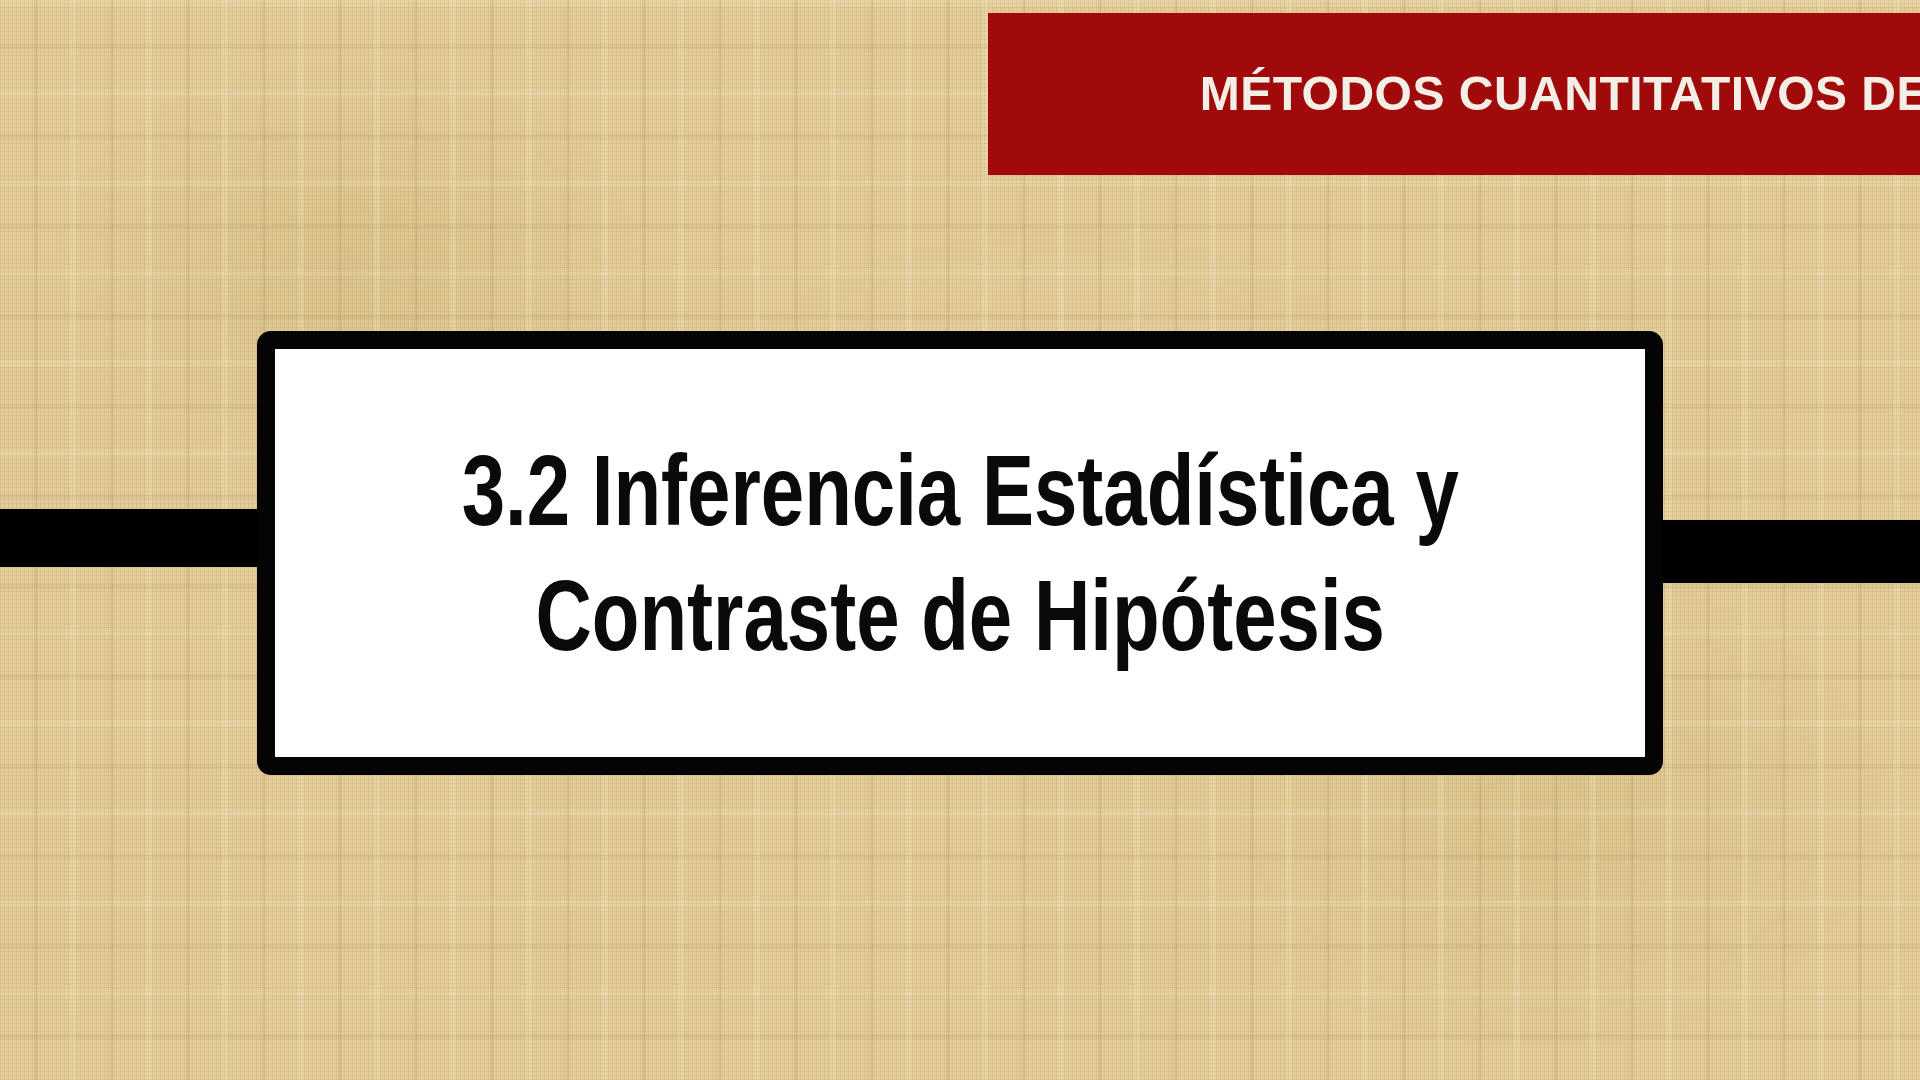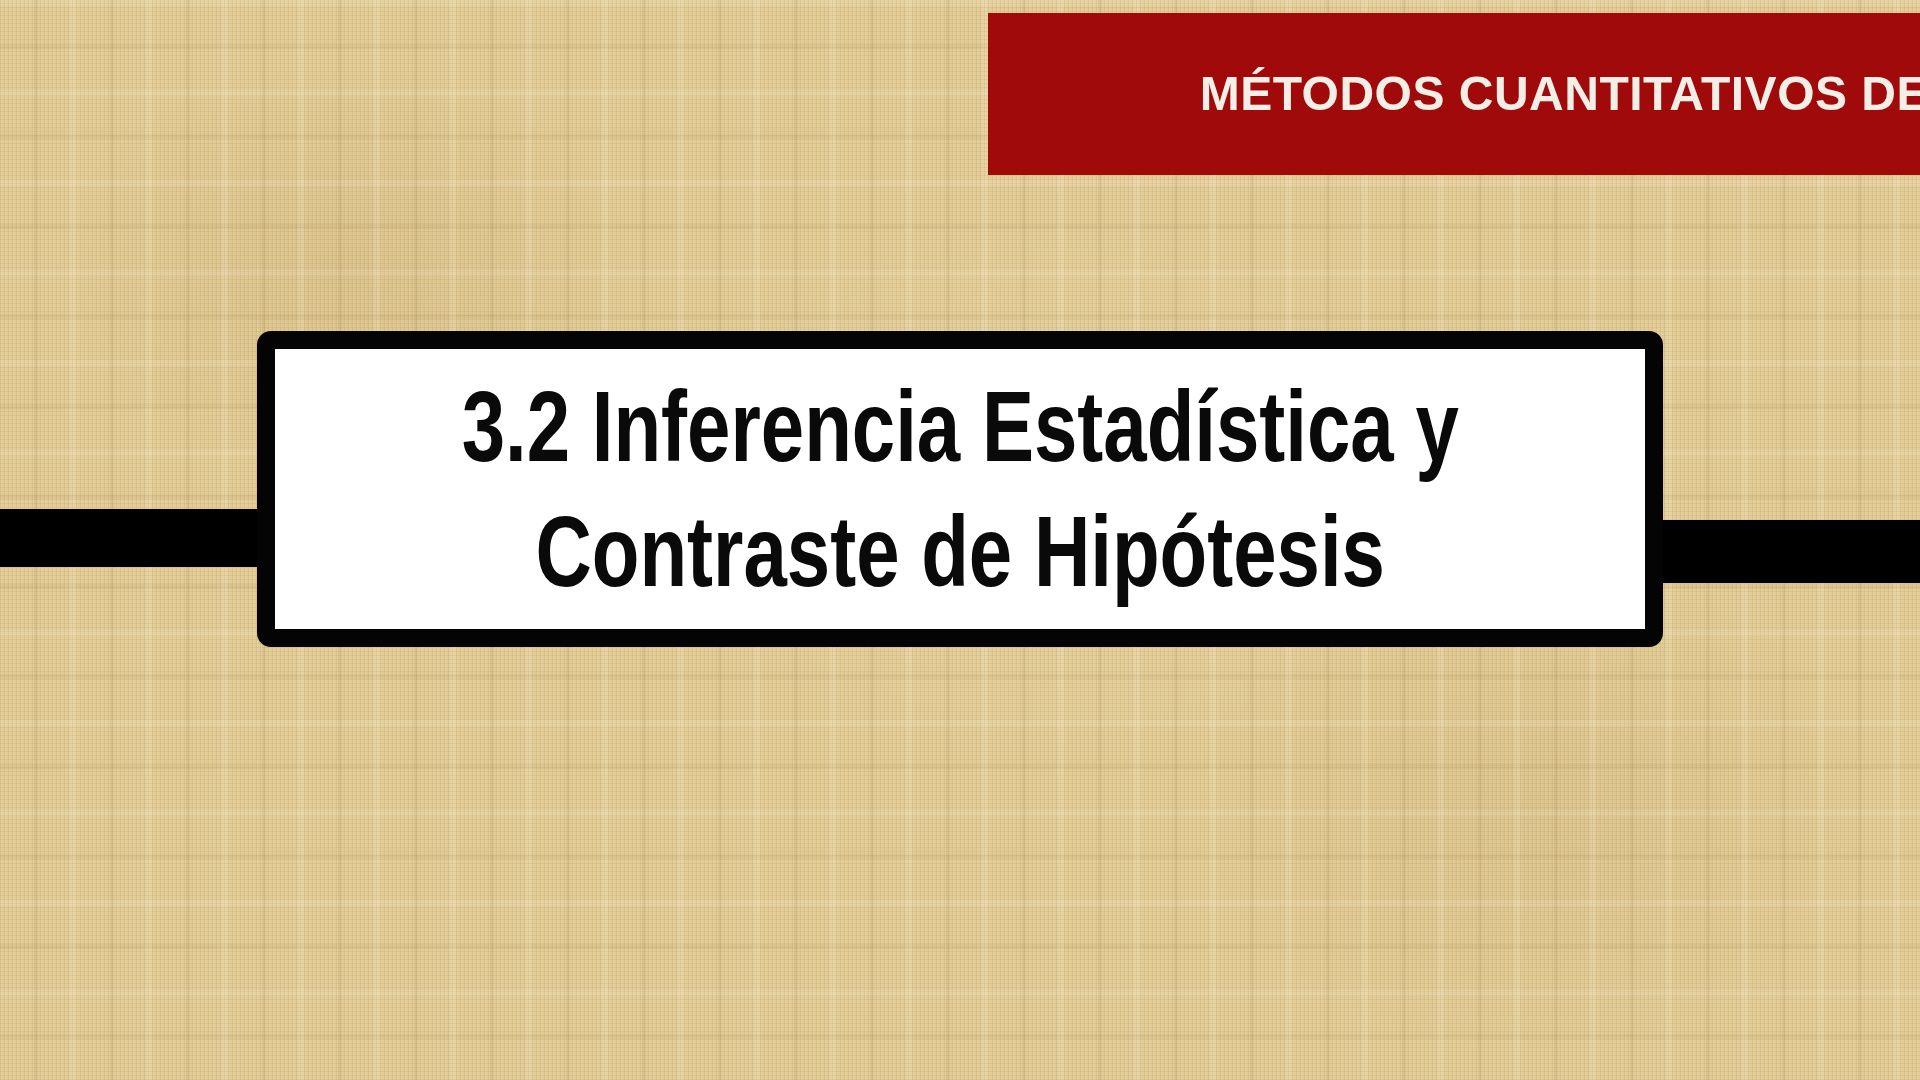--- a/index.html
+++ b/index.html
@@ -27,21 +27,21 @@
   .banner-line{
     color:#f3efe6;font-weight:700;font-size:48px;line-height:66px;
     white-space:nowrap;letter-spacing:0.5px;
   }
 
   .bar{position:absolute;background:#000;}
   .bar-left{left:0;top:509px;width:259px;height:58px;}
   .bar-right{left:1661px;top:520px;width:259px;height:63px;}
 
   .title-box{
-    position:absolute;left:257px;top:331px;width:1406px;height:316px;
+    position:absolute;left:257px;top:331px;width:1406px;height:444px;
     box-sizing:border-box;background:#ffffff;
     border:18px solid #040404;border-radius:14px;
     display:flex;flex-direction:column;justify-content:center;align-items:center;
   }
   .title-text{margin:0;text-align:center;}
   .title-line{
     font-weight:700;font-size:100px;line-height:125px;color:#0a0a0a;
     white-space:nowrap;transform:scaleX(0.78);transform-origin:50% 50%;
   }
 </style>

